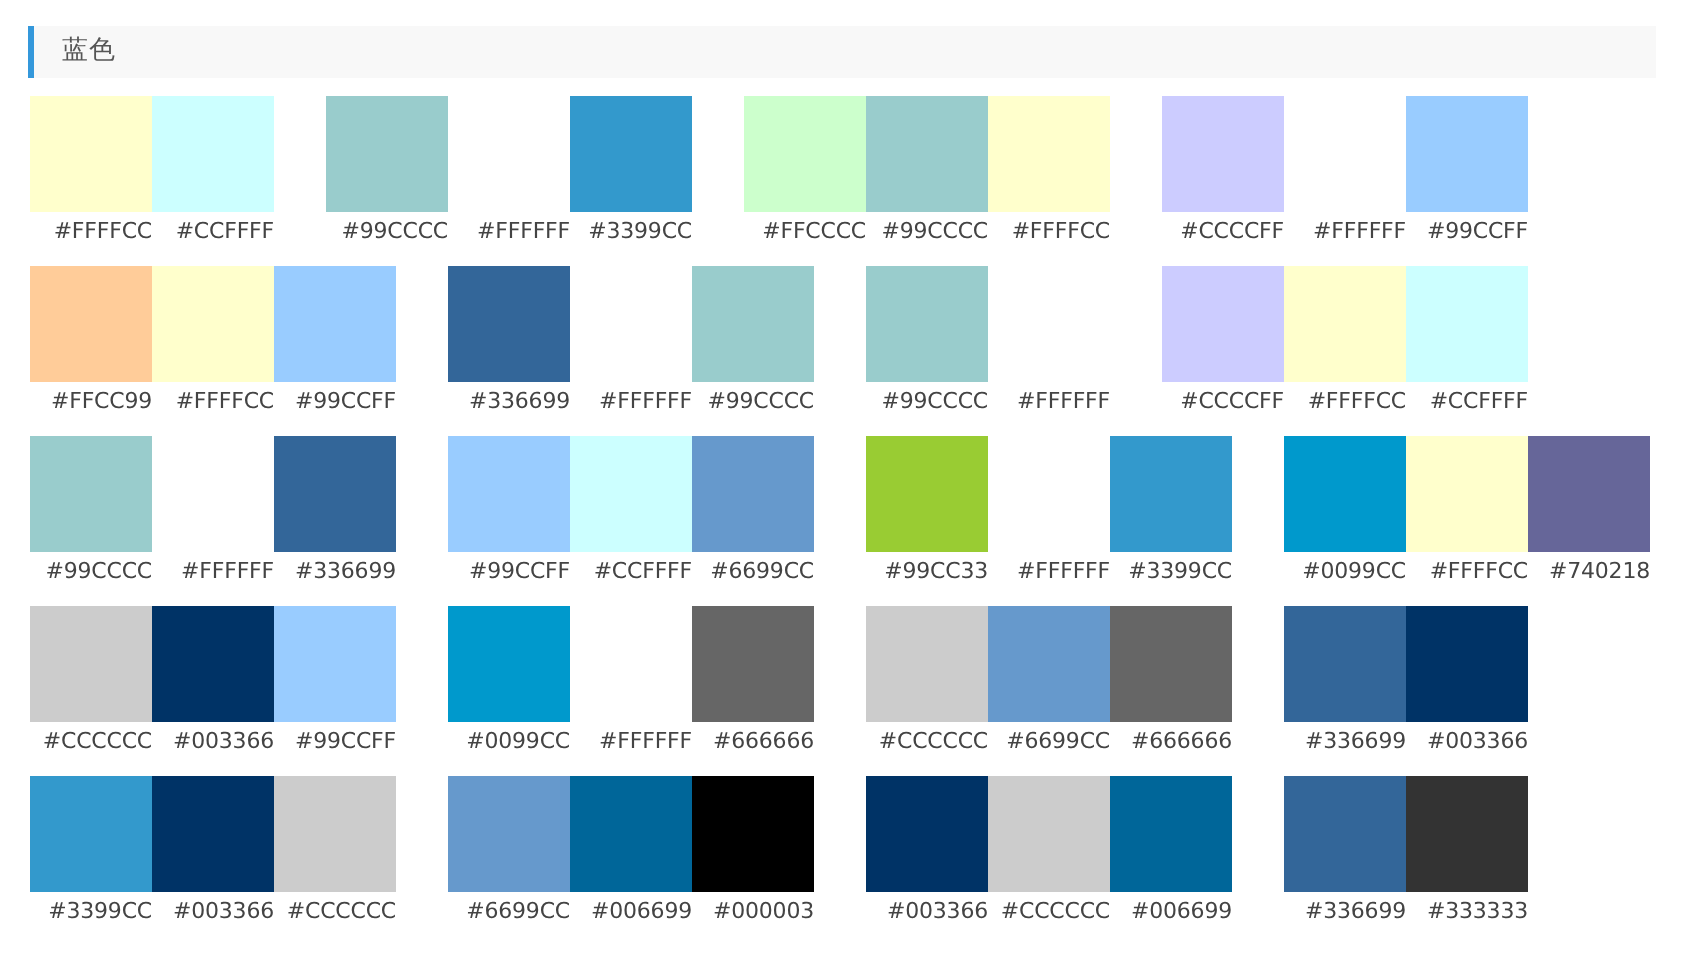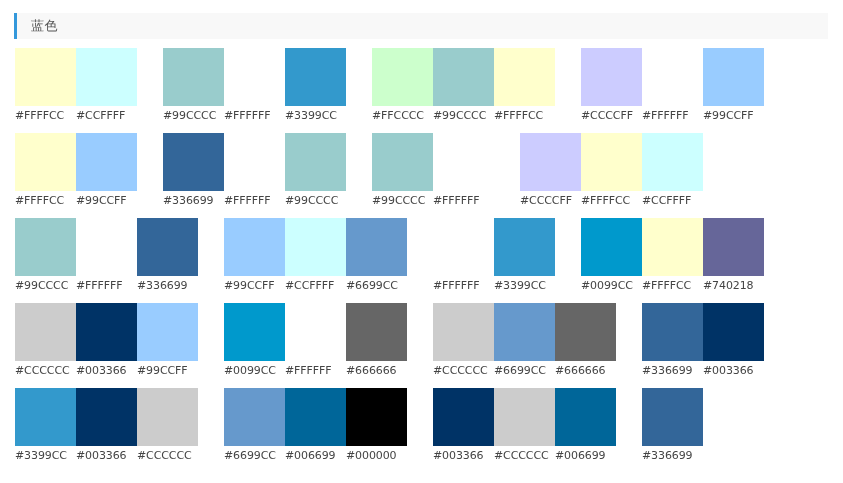--- a/index.html
+++ b/index.html
@@ -72,21 +72,21 @@
   .swatch-chip {
     width: 61px;
     height: 58px;
     box-sizing: border-box;
   }
   .swatch-label {
     font-size: 11px;
     color: #444444;
     line-height: 20px;
     height: 20px;
-    text-align: left;
+    text-align: right;
     white-space: nowrap;
     letter-spacing: -0.1px;
   }
 </style>
 </head>
 <body>
 
 <div class="panel-header" style="background: rgb(248, 248, 248);">
   <div class="accent-bar" style="background: rgb(52, 152, 219);"></div>
   <div class="panel-title">蓝色</div>
@@ -143,20 +143,24 @@
         </div>
         <div class="swatch-cell">
           <div class="swatch-chip" style="background: rgb(153, 204, 255);"></div>
           <div class="swatch-label">#99CCFF</div>
         </div>
       </div>
     </div>
     <div class="palette-row">
       <div class="swatch-group g0">
         <div class="swatch-cell">
+          <div class="swatch-chip" style="background: rgb(255, 204, 153);"></div>
+          <div class="swatch-label">#FFCC99</div>
+        </div>
+        <div class="swatch-cell">
           <div class="swatch-chip" style="background: rgb(255, 255, 204);"></div>
           <div class="swatch-label">#FFFFCC</div>
         </div>
         <div class="swatch-cell">
           <div class="swatch-chip" style="background: rgb(153, 204, 255);"></div>
           <div class="swatch-label">#99CCFF</div>
         </div>
       </div>
       <div class="swatch-group g1">
         <div class="swatch-cell">
@@ -221,20 +225,24 @@
           <div class="swatch-chip" style="background: rgb(204, 255, 255);"></div>
           <div class="swatch-label">#CCFFFF</div>
         </div>
         <div class="swatch-cell">
           <div class="swatch-chip" style="background: rgb(102, 153, 204);"></div>
           <div class="swatch-label">#6699CC</div>
         </div>
       </div>
       <div class="swatch-group g2">
         <div class="swatch-cell">
+          <div class="swatch-chip" style="background: rgb(153, 204, 51);"></div>
+          <div class="swatch-label">#99CC33</div>
+        </div>
+        <div class="swatch-cell">
           <div class="swatch-chip" style="background: rgb(255, 255, 255);"></div>
           <div class="swatch-label">#FFFFFF</div>
         </div>
         <div class="swatch-cell">
           <div class="swatch-chip" style="background: rgb(51, 153, 204);"></div>
           <div class="swatch-label">#3399CC</div>
         </div>
       </div>
       <div class="swatch-group g3">
         <div class="swatch-cell">
@@ -324,21 +332,21 @@
         <div class="swatch-cell">
           <div class="swatch-chip" style="background: rgb(102, 153, 204);"></div>
           <div class="swatch-label">#6699CC</div>
         </div>
         <div class="swatch-cell">
           <div class="swatch-chip" style="background: rgb(0, 102, 153);"></div>
           <div class="swatch-label">#006699</div>
         </div>
         <div class="swatch-cell">
           <div class="swatch-chip" style="background: rgb(0, 0, 0);"></div>
-          <div class="swatch-label">#000000</div>
+          <div class="swatch-label">#000003</div>
         </div>
       </div>
       <div class="swatch-group g2">
         <div class="swatch-cell">
           <div class="swatch-chip" style="background: rgb(0, 51, 102);"></div>
           <div class="swatch-label">#003366</div>
         </div>
         <div class="swatch-cell">
           <div class="swatch-chip" style="background: rgb(204, 204, 204);"></div>
           <div class="swatch-label">#CCCCCC</div>
@@ -346,15 +354,19 @@
         <div class="swatch-cell">
           <div class="swatch-chip" style="background: rgb(0, 102, 153);"></div>
           <div class="swatch-label">#006699</div>
         </div>
       </div>
       <div class="swatch-group g3">
         <div class="swatch-cell">
           <div class="swatch-chip" style="background: rgb(51, 102, 153);"></div>
           <div class="swatch-label">#336699</div>
         </div>
+        <div class="swatch-cell">
+          <div class="swatch-chip" style="background: rgb(51, 51, 51);"></div>
+          <div class="swatch-label">#333333</div>
+        </div>
       </div>
     </div>
   </div>
 
 </body></html>

